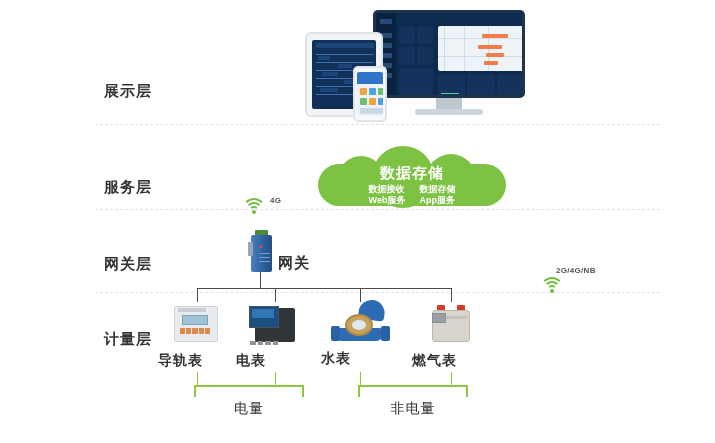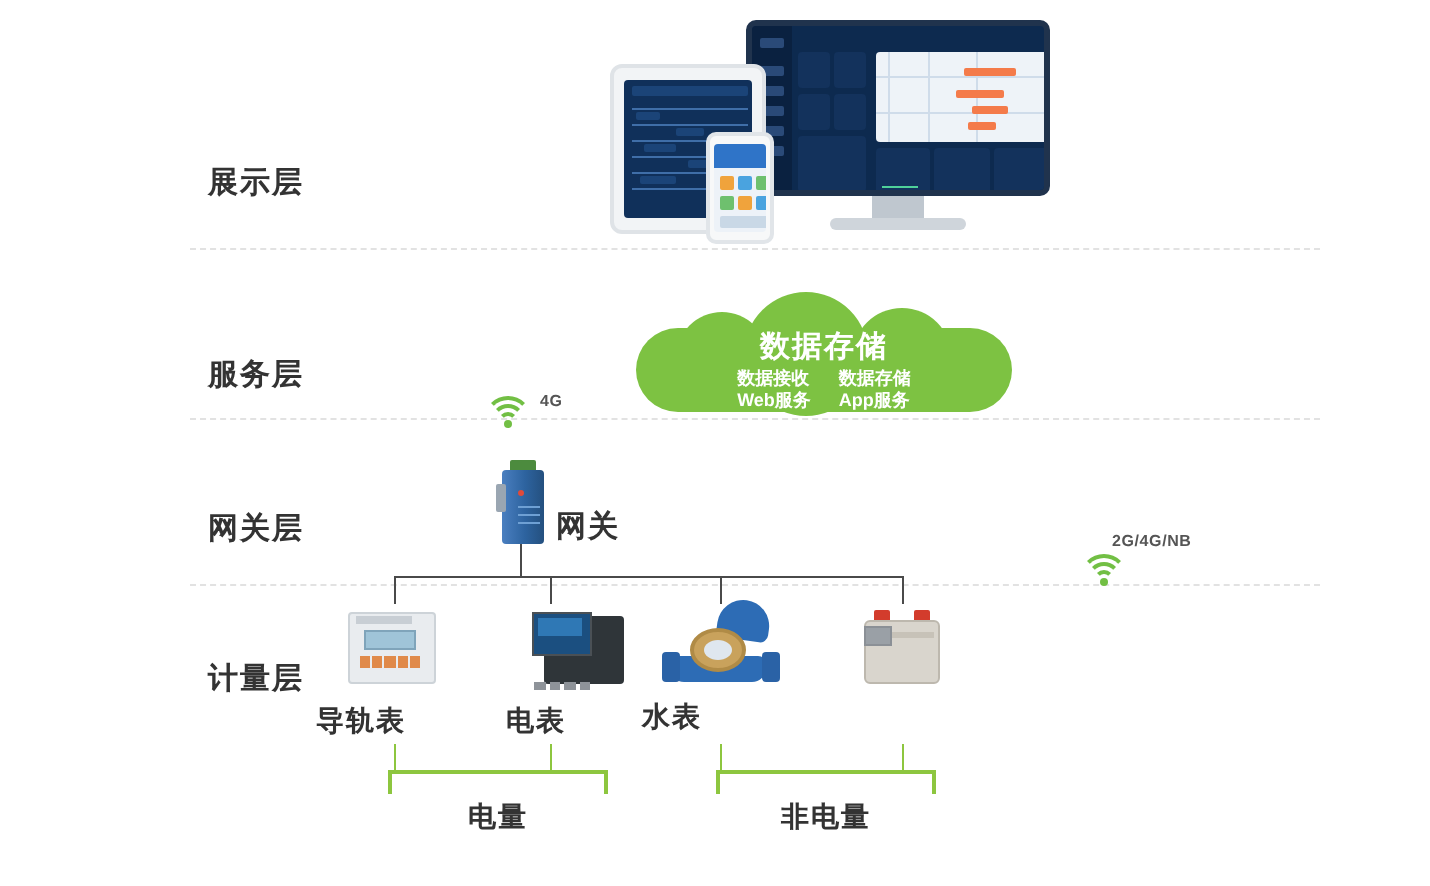--- a/index.html
+++ b/index.html
@@ -612,21 +612,21 @@
     border: 2px solid #8dc63f;
     border-top-style: solid;
     border-bottom: none;
     box-sizing: border-box;
   }
   #bracket-elec { left: 194px; top: 385px; width: 110px; }
   #bracket-non  { left: 358px; top: 385px; width: 110px; }
   .bracket-label {
     position: absolute;
     font-size: 14px;
-    font-weight: bold;
+    font-weight: normal;
     color: #333333;
     letter-spacing: 1px;
     text-align: center;
     white-space: nowrap;
   }
   #lbl-elec { left: 194px; top: 400px; width: 110px; }
   #lbl-non  { left: 358px; top: 400px; width: 110px; }
 
   .tick {
     position: absolute;
@@ -773,21 +773,21 @@
           <i></i>
           <i></i>
           <i></i>
           <i></i>
           <i></i>
         </div>
     </div>
     <div class="meter-name">导轨表</div>
   </div>
 
-  <div class="meter-item" style="left:253px; top:302px;">
+  <div class="meter-item" style="left:236px; top:302px;">
     <div class="meter-icon">
       <div class="pm-body"></div>
       <div class="pm-bezel"></div>
       <div class="pm-dig"></div>
       <div class="pm-btns">
           <i></i>
           <i></i>
           <i></i>
           <i></i>
         </div>
@@ -810,20 +810,21 @@
 
   <div class="meter-item" style="left:412px; top:302px;">
     <div class="meter-icon">
       <div class="gm-cap" style="left:17px;"></div>
       <div class="gm-cap" style="left:37px;"></div>
       <div class="gm-body">
         <div class="gm-band"></div>
       </div>
       <div class="gm-win"></div>
     </div>
+    <div class="meter-name">燃气表</div>
   </div>
 
   <div class="wifi" id="wifi-arcm">
     <span class="arc a1"></span>
       <span class="arc a2"></span>
       <span class="arc a3"></span>
       <span class="dot"></span>
   </div>
   <div class="net-tag" id="tag-arcm">2G/4G/NB</div>
 

